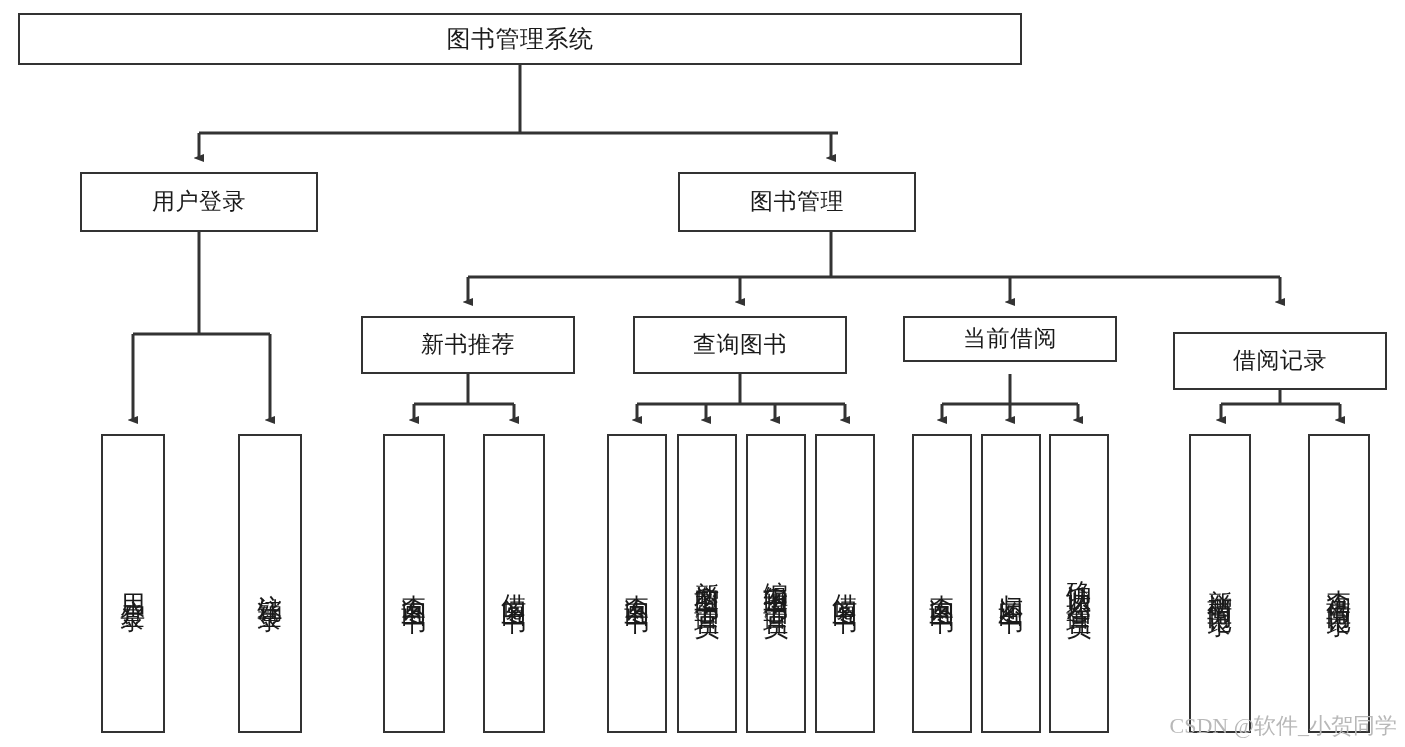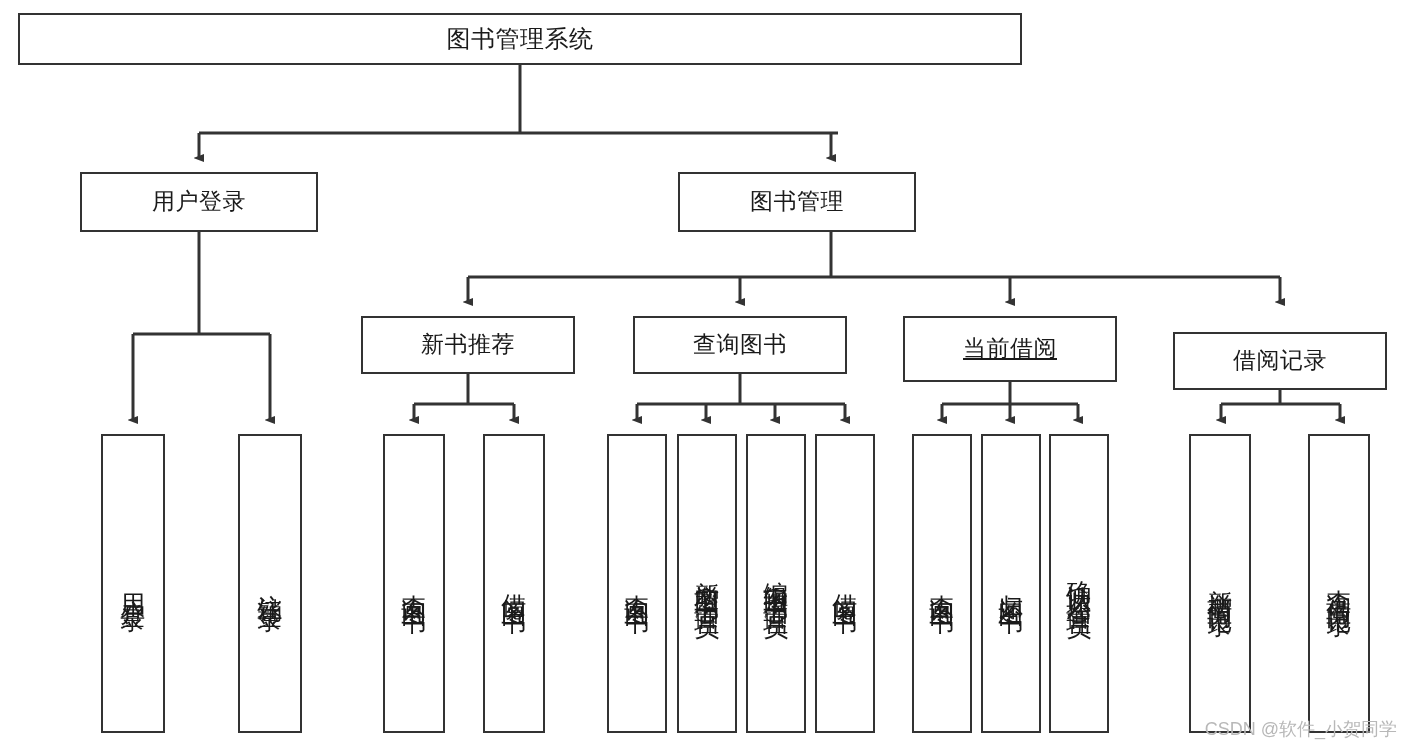--- a/index.html
+++ b/index.html
@@ -58,25 +58,26 @@
     writing-mode: vertical-rl;
     text-orientation: upright;
     font-size: 25px;
     line-height: 1.05;
     letter-spacing: 5px;
   }
   #watermark {
     position: absolute;
     right: 8px;
     bottom: 6px;
-    font-size: 18px;
+    font-size: 22px;
     color: #b8b8b8;
     z-index: 5;
     white-space: nowrap;
     user-select: none;
+    font-family: Liberation Serif, serif;
   }
 </style>
 </head>
 <body>
 
 <div id="canvas">
 
   <svg id="edges" viewBox="0 0 1405 747" xmlns="http://www.w3.org/2000/svg">
     <defs>
       <marker id="arrow" markerWidth="10" markerHeight="10" refX="5" refY="5" orient="auto" markerUnits="userSpaceOnUse">
@@ -137,21 +138,21 @@
   <div class="node horiz" style="left:678px; top:172px; width:238px; height:60px;">
     <span class="lbl">图书管理</span>
   </div>
 
   <div class="node horiz" style="left:361px; top:316px; width:214px; height:58px;">
     <span class="lbl">新书推荐</span>
   </div>
   <div class="node horiz" style="left:633px; top:316px; width:214px; height:58px;">
     <span class="lbl">查询图书</span>
   </div>
-  <div class="node horiz" style="left:903px; top:316px; width:214px; height:66px;text-decoration:underline;">
+  <div class="node horiz" style="left:903px; top:316px; width:214px; height:46px;">
     <span class="lbl">当前借阅</span>
   </div>
   <div class="node horiz" style="left:1173px; top:316px; width:214px; height:58px;margin-top:16px;">
     <span class="lbl">借阅记录</span>
   </div>
 
   <div class="node vert" style="left:101px; top:434px; width:64px; height:299px;">
     <span class="lbl">用户登录</span>
   </div>
   <div class="node vert" style="left:238px; top:434px; width:64px; height:299px;">

